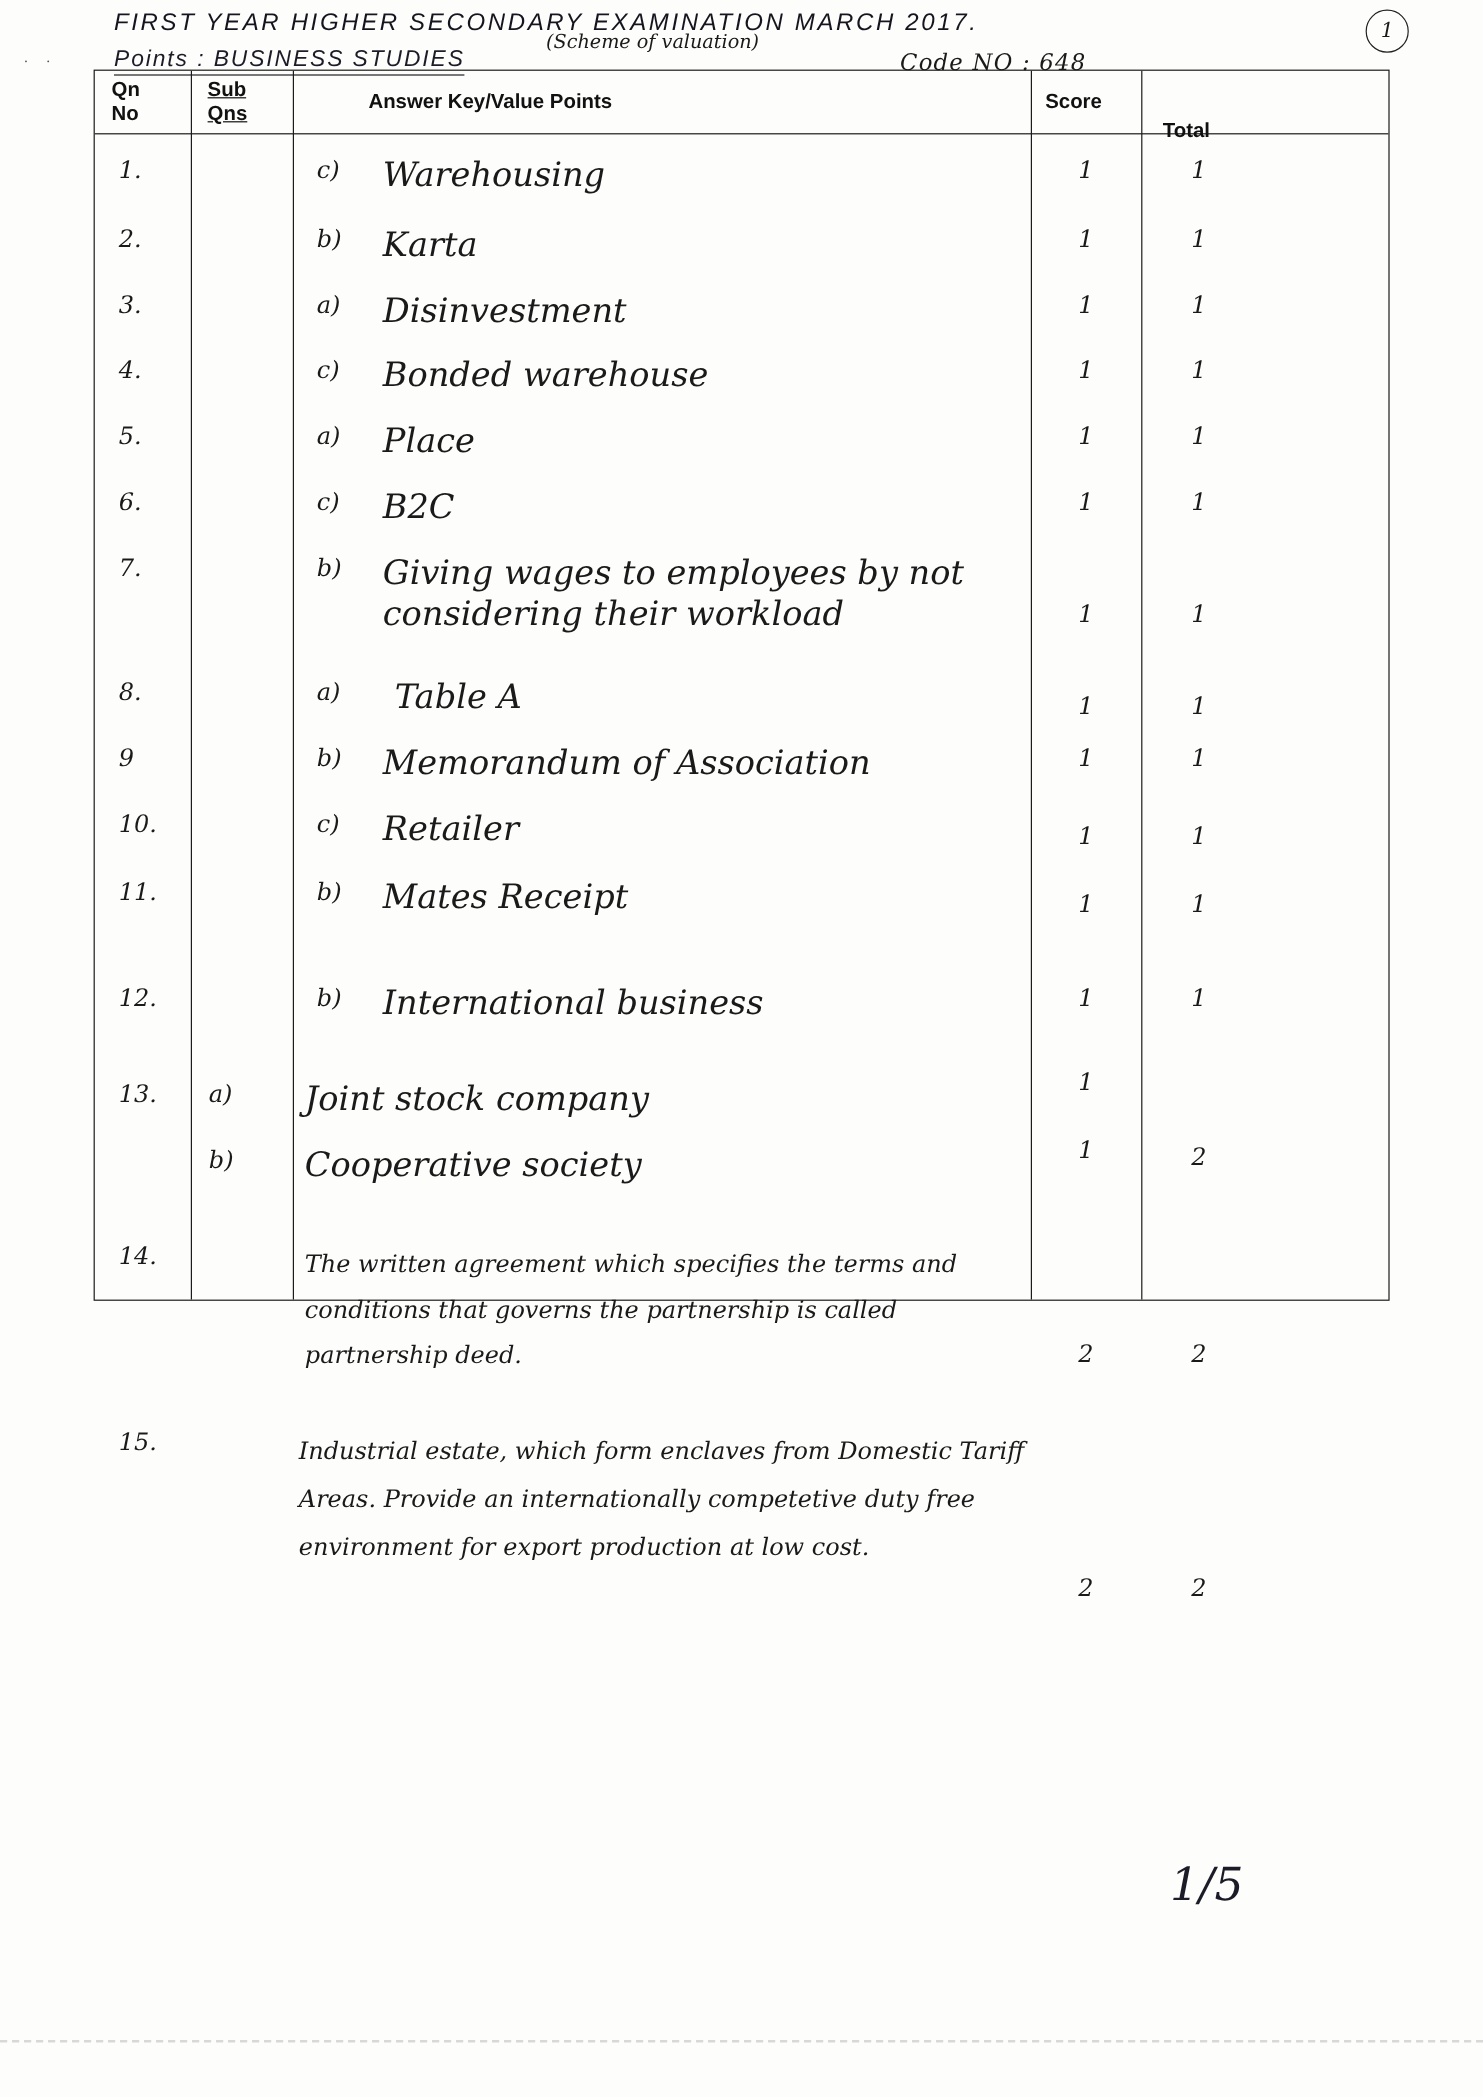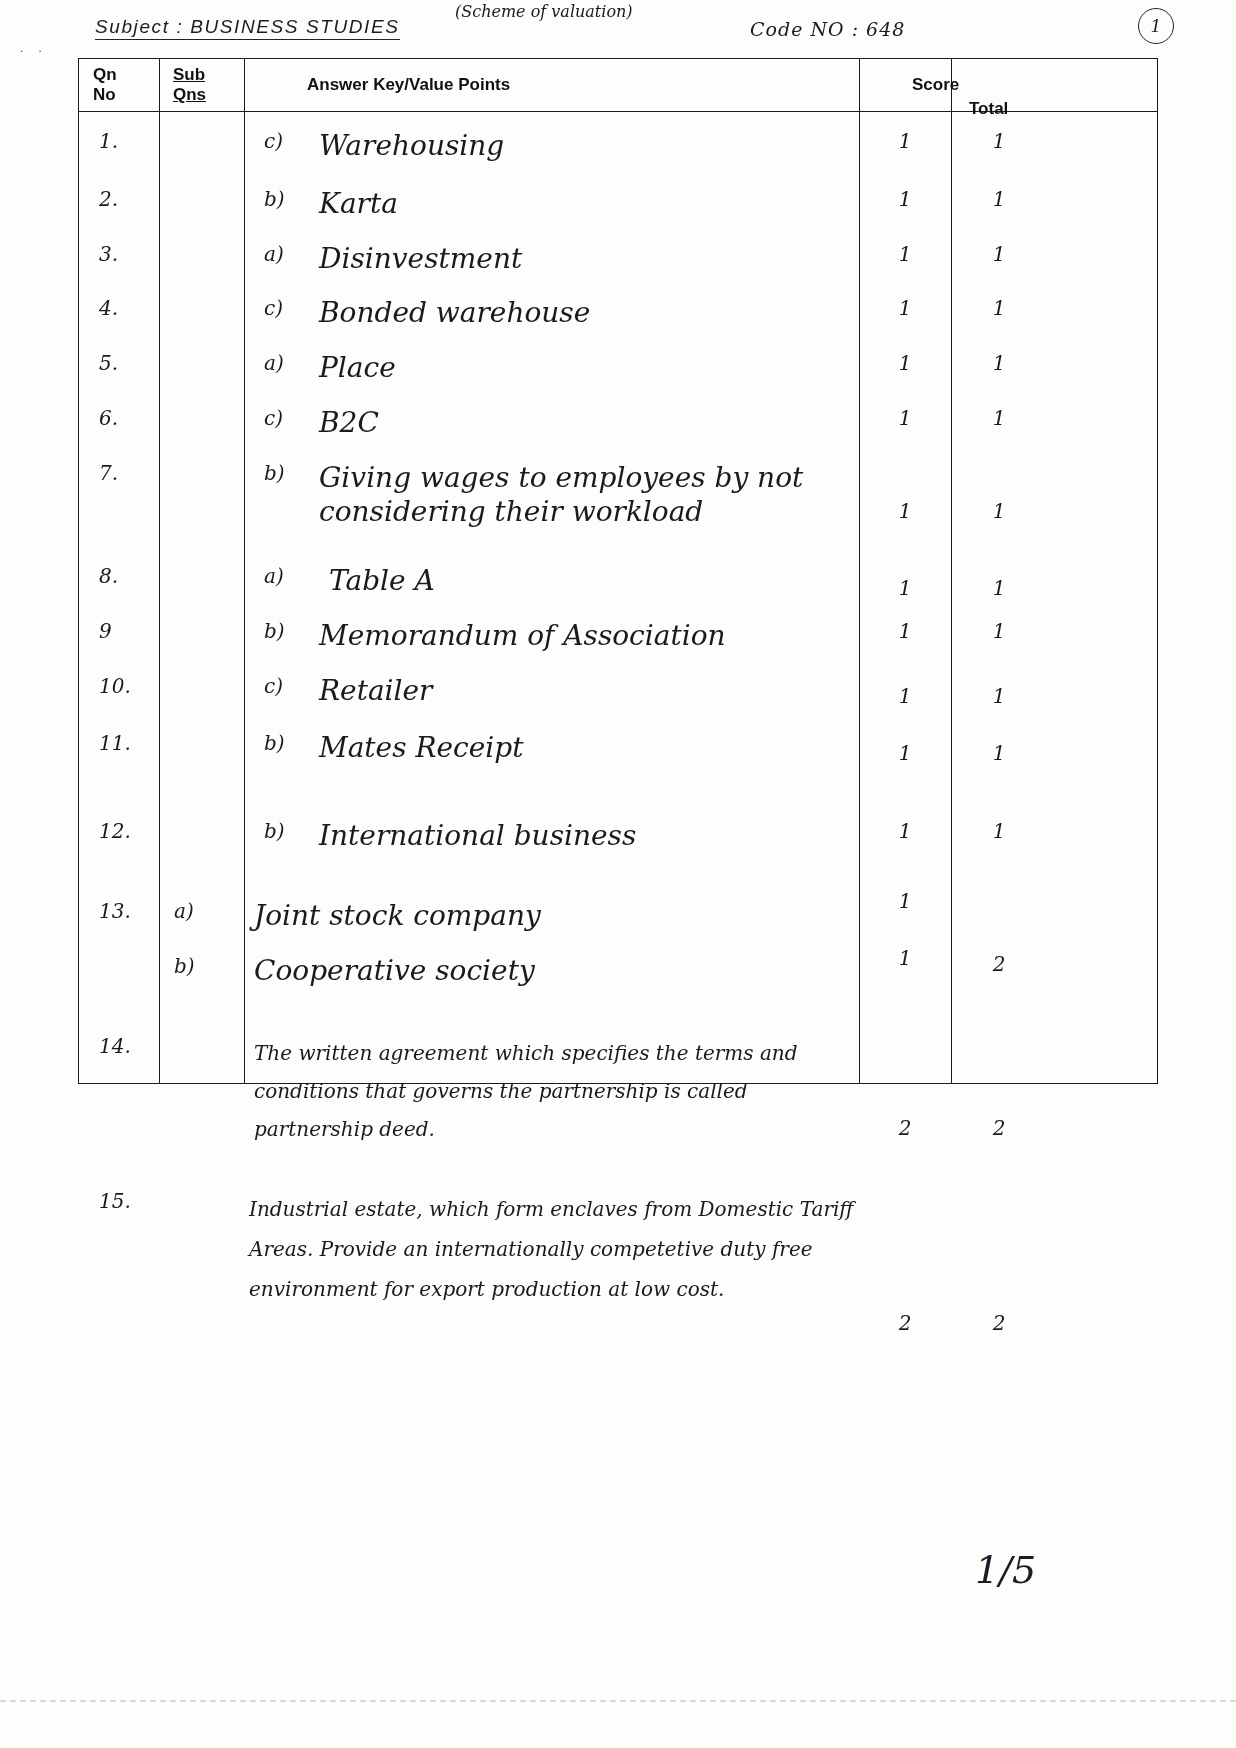--- a/index.html
+++ b/index.html
@@ -137,21 +137,21 @@
   .th {
     position: absolute;
     font-family: "Liberation Sans", sans-serif;
     font-weight: bold;
     font-size: 17px;
     color: #111;
   }
   .th-qn   { left: 14px;  top: 6px;  line-height: 20px; }
   .th-sub  { left: 94px;  top: 6px;  line-height: 20px; text-decoration: underline; }
   .th-ans  { left: 180px; top: 16px; margin-left: 48px; }
-  .th-score{ left: 792px; top: 16px; margin-left: 41px; }
+  .th-score{ left: 792px; top: 16px; }
   .th-total{ left: 890px; top: 4px; margin-top: 36px; }
 
   
   .row {
     position: absolute;
     left: 0;
     right: 0;
   }
   .cell-no {
     position: absolute;
@@ -230,22 +230,23 @@
   }
 </style>
 </head>
 <body>
 
 <div class="page">
 
   <div class="corner-marks">. .</div>
 
   <div class="header">
+    <div class="hdr-line1 hand">FIRST  YEAR  HIGHER  SECONDARY  EXAMINATION  MARCH  2017.</div>
     <div class="hdr-line2">
-      <div class="hdr-subject hand">Subject :  BUSINESS  STUDIES</div>
+      <div class="hdr-subject hand">Points :  BUSINESS  STUDIES</div>
       <div class="hdr-scheme">(Scheme of valuation)</div>
       <div class="hdr-code">Code NO :  648</div>
     </div>
   </div>
   <div class="page-circle">1</div>
 
   <div class="tbl">
     <div class="vrule v1"></div>
     <div class="vrule v2"></div>
     <div class="vrule v3"></div>

